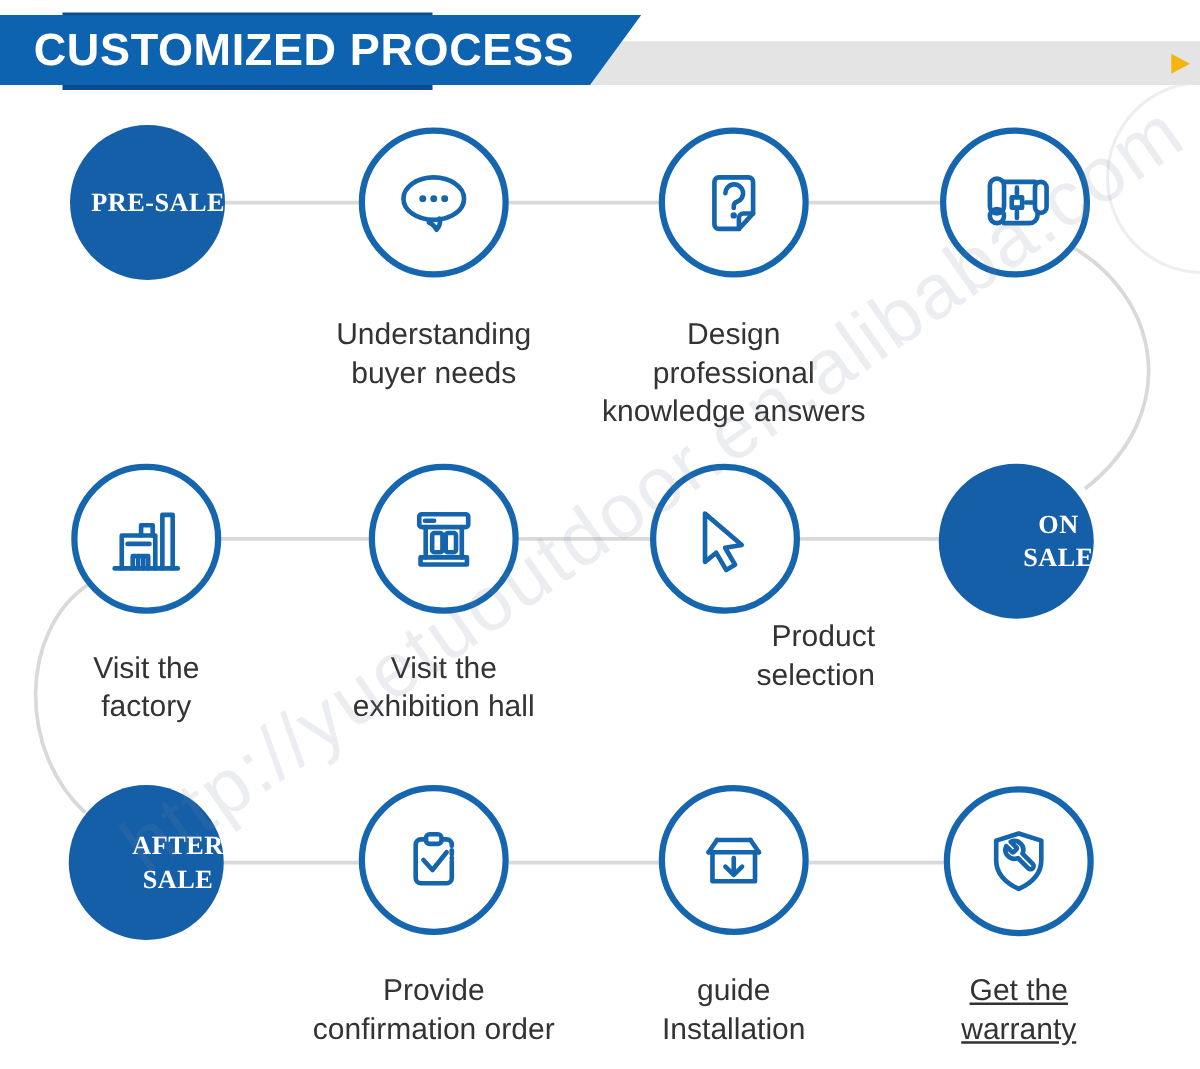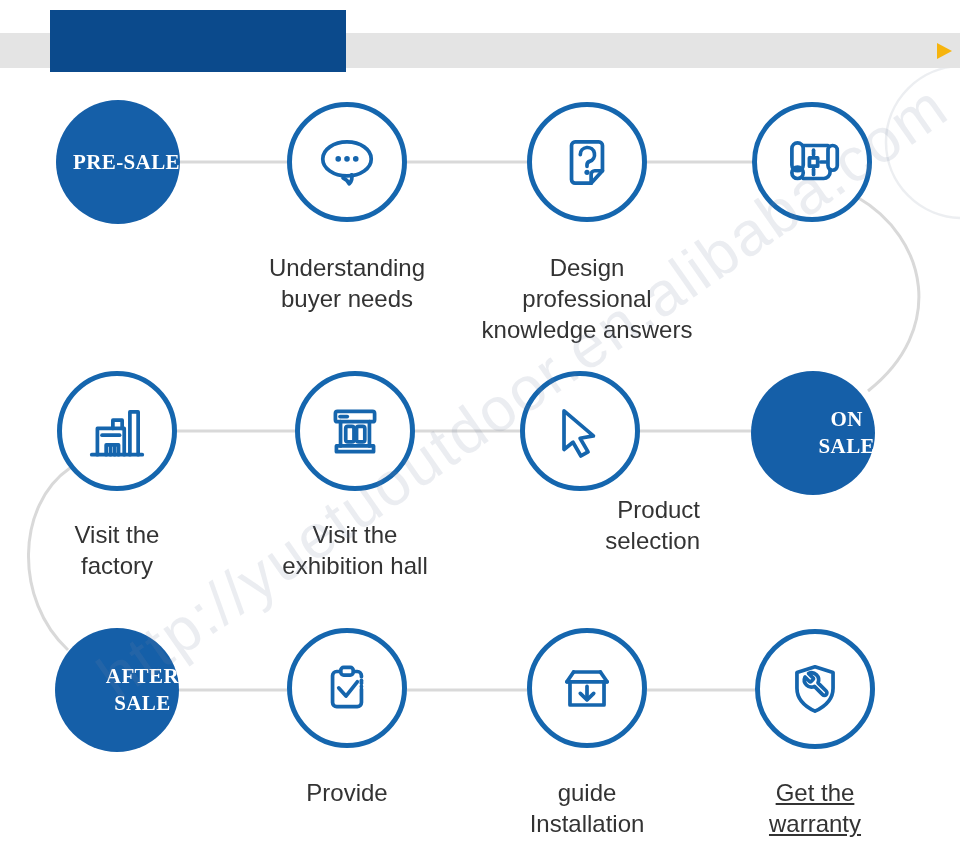--- a/index.html
+++ b/index.html
@@ -34,20 +34,21 @@
              font-size:62px;letter-spacing:2px;color:rgba(120,134,158,0.15);
              white-space:nowrap;z-index:50;pointer-events:none;}
 </style>
 </head>
 <body>
 
 <div class="canvas">
 
   <div class="gray-bar"></div>
   <div class="banner-shadow"></div>
+  <div class="banner">CUSTOMIZED PROCESS</div>
   <div class="service">
     <span class="tri"></span>
   </div>
 
   <svg class="connectors" width="960" height="855" viewBox="0 0 960 855" fill="none">
     <g stroke="#d9d9d9" stroke-width="3">
       <path d="M180 162H287"></path>
         <path d="M407 162H527"></path>
         <path d="M647 162H752"></path>
       <path d="M857 197C928 238 946 330 868 391"></path>
@@ -171,20 +172,21 @@
     <svg class="icon" width="66" height="66" viewBox="0 0 64 64" fill="none" stroke="#1565ad" stroke-width="3.6" stroke-linecap="round" stroke-linejoin="round">
       <path d="M46 33V46a4 4 0 0 1-4 4H22a4 4 0 0 1-4-4V20a4 4 0 0 1 4-4h20a4 4 0 0 1 4 4v1"></path>
       <path d="M46 24.5v3"></path>
         <path d="M46 30.2v.6"></path>
       <rect x="26" y="12" width="12" height="7.5" rx="2.8" fill="#fff"></rect>
       <path d="M24 32l7 7.8L42 26"></path>
     </svg>
   </div>
   <div class="step-label" style="left:227px;top:765px;">
     <div>Provide</div>
+    <div>confirmation order</div>
   </div>
 
   <div class="step-circle" style="left:527px;top:628px;">
     <svg class="icon" width="66" height="66" viewBox="0 0 64 64" fill="none" stroke="#1565ad" stroke-width="3.6" stroke-linecap="round" stroke-linejoin="round">
       <path d="M19 16.5h26"></path>
       <path d="M19 16.5L12.5 26"></path>
         <path d="M45 16.5L51.5 26"></path>
       <path d="M12.5 26h39"></path>
       <path d="M15.5 26v22.5h33V26"></path>
       <path d="M32 30.5V43"></path>

